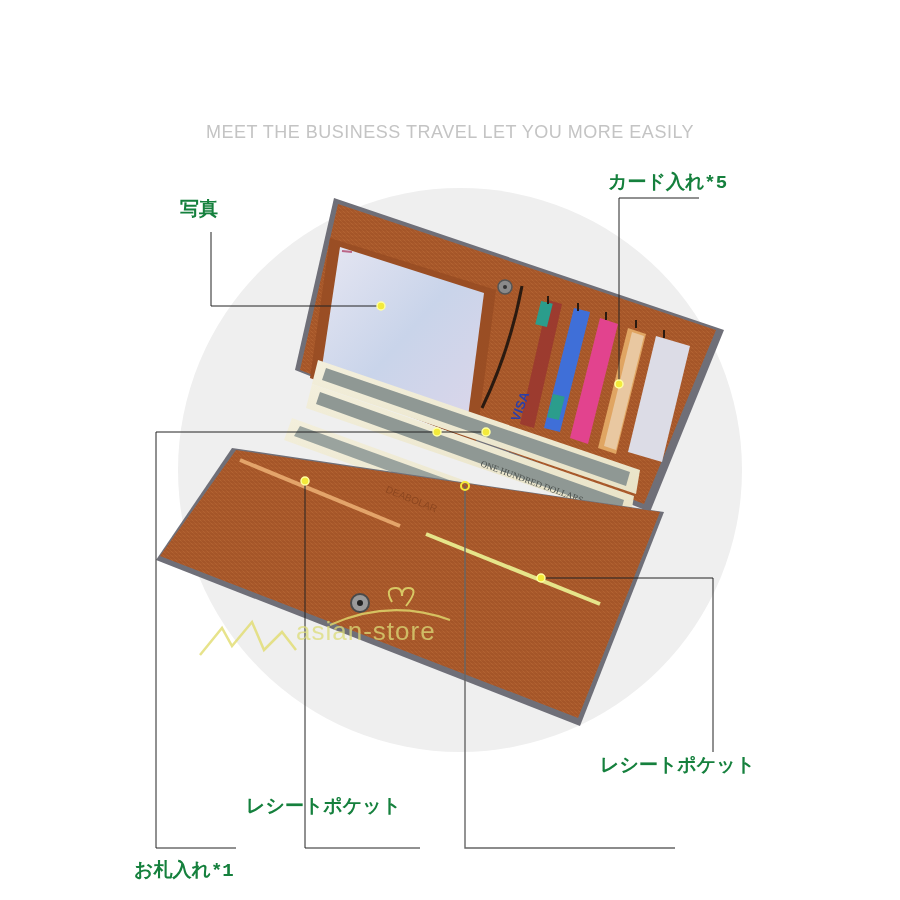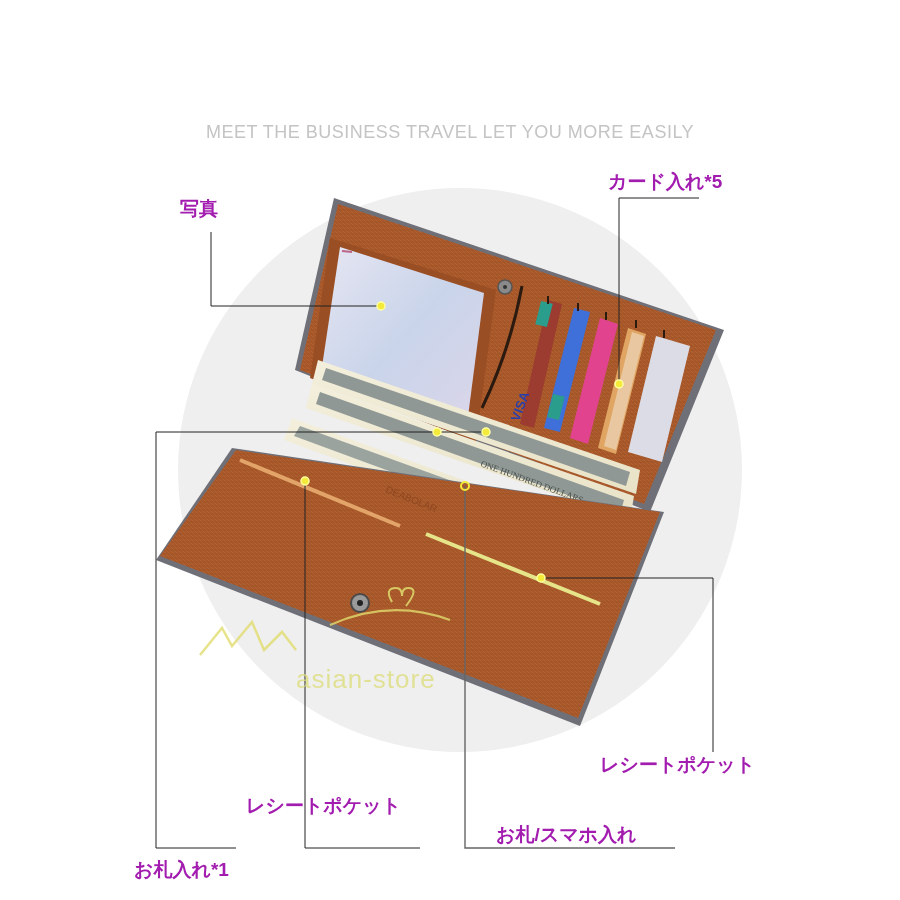--- a/index.html
+++ b/index.html
@@ -2,25 +2,25 @@
 <html><head>
   <meta charset="utf-8">
   <style>
     html, body { margin: 0; padding: 0; background: #ffffff; }
     body { width: 900px; height: 900px; position: relative; overflow: hidden;
            font-family: "DejaVu Sans", "Liberation Sans", sans-serif; }
     .stage { position: absolute; left: 0; top: 0; width: 788px; height: 900px; }
     .tagline { position: absolute; left: 0; top: 122px; width: 900px; text-align: center;
                font-family: "Liberation Sans", sans-serif; font-size: 18px; letter-spacing: 0.5px;
                color: #c4c4c4; font-weight: 300; }
-    .label { position: absolute; font-weight: bold; color: #a21caf; font-size: 19px;
-             white-space: nowrap; font-family: Liberation Sans, sans-serif; }
+    .label { position: absolute; font-weight: bold; color: #15803d; font-size: 19px;
+             white-space: nowrap; font-family: Liberation Mono, monospace; }
     svg { position: absolute; left: 0; top: 0; }
     .watermark { position: absolute; left: 296px; top: 616px; font-family: "Liberation Sans", sans-serif;
-                 font-size: 26px; color: rgba(220, 220, 120, 0.75); letter-spacing: 1px; margin-top: 48px; }
+                 font-size: 26px; color: rgba(220, 220, 120, 0.75); letter-spacing: 1px; }
   </style>
 </head>
 <body>
 
 <div class="stage">
 
   <div class="tagline">MEET THE BUSINESS TRAVEL LET YOU MORE EASILY</div>
 
   <svg width="900" height="900" viewBox="0 0 900 900">
     <defs>
@@ -128,16 +128,15 @@
       <circle cx="541" cy="578" r="4"></circle>
     </g>
   </svg>
 
   <div class="watermark">asian-store</div>
 
   <div class="label" style="left:180px; top:196px;">写真</div>
   <div class="label" style="left:608px; top:169px;">カード入れ*5</div>
   <div class="label" style="left:600px; top:752px;">レシートポケット</div>
   <div class="label" style="left:246px; top:793px;">レシートポケット</div>
-  <div class="label" style="left:496px; top:822px;">お札/スマホ入れ</div>
   <div class="label" style="left:134px; top:857px;">お札入れ*1</div>
 
 </div>
 
 </body></html>

